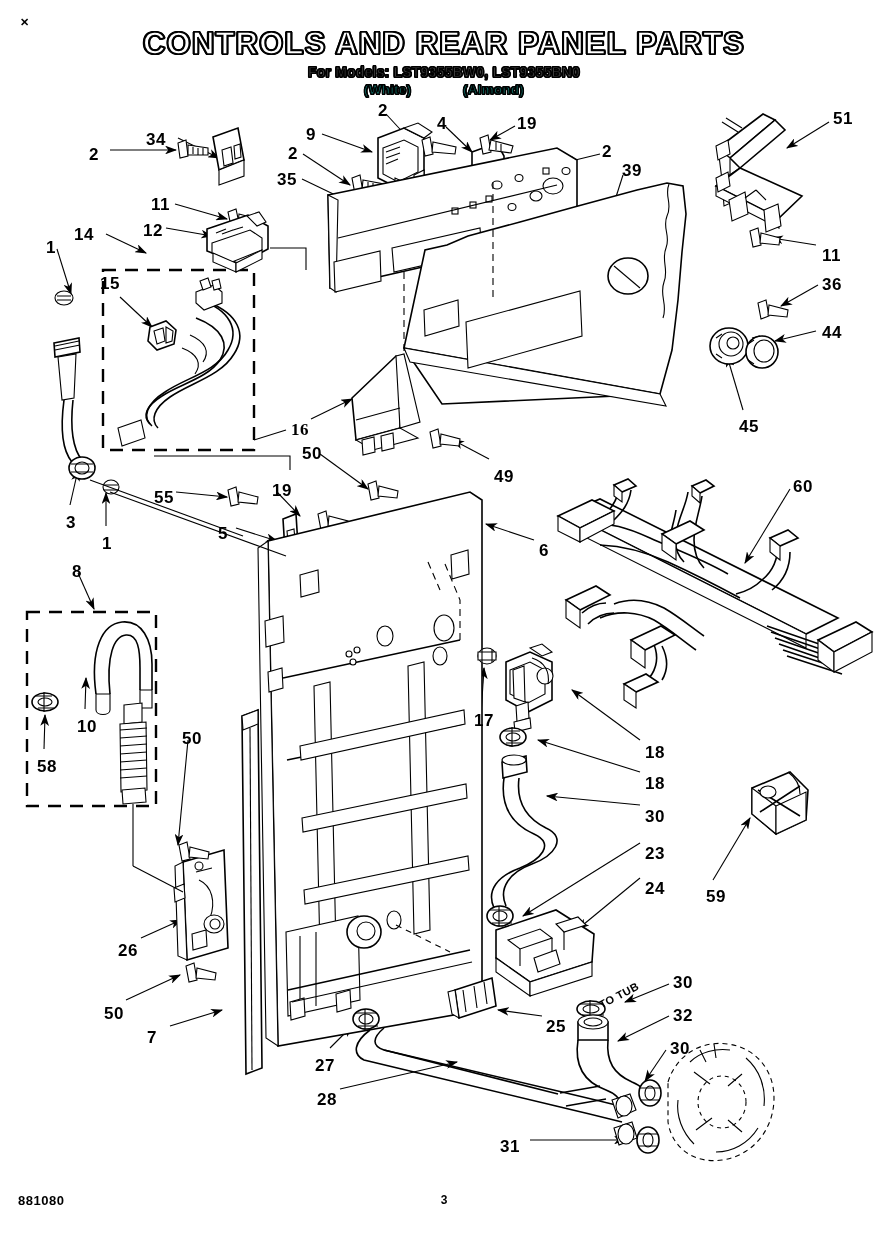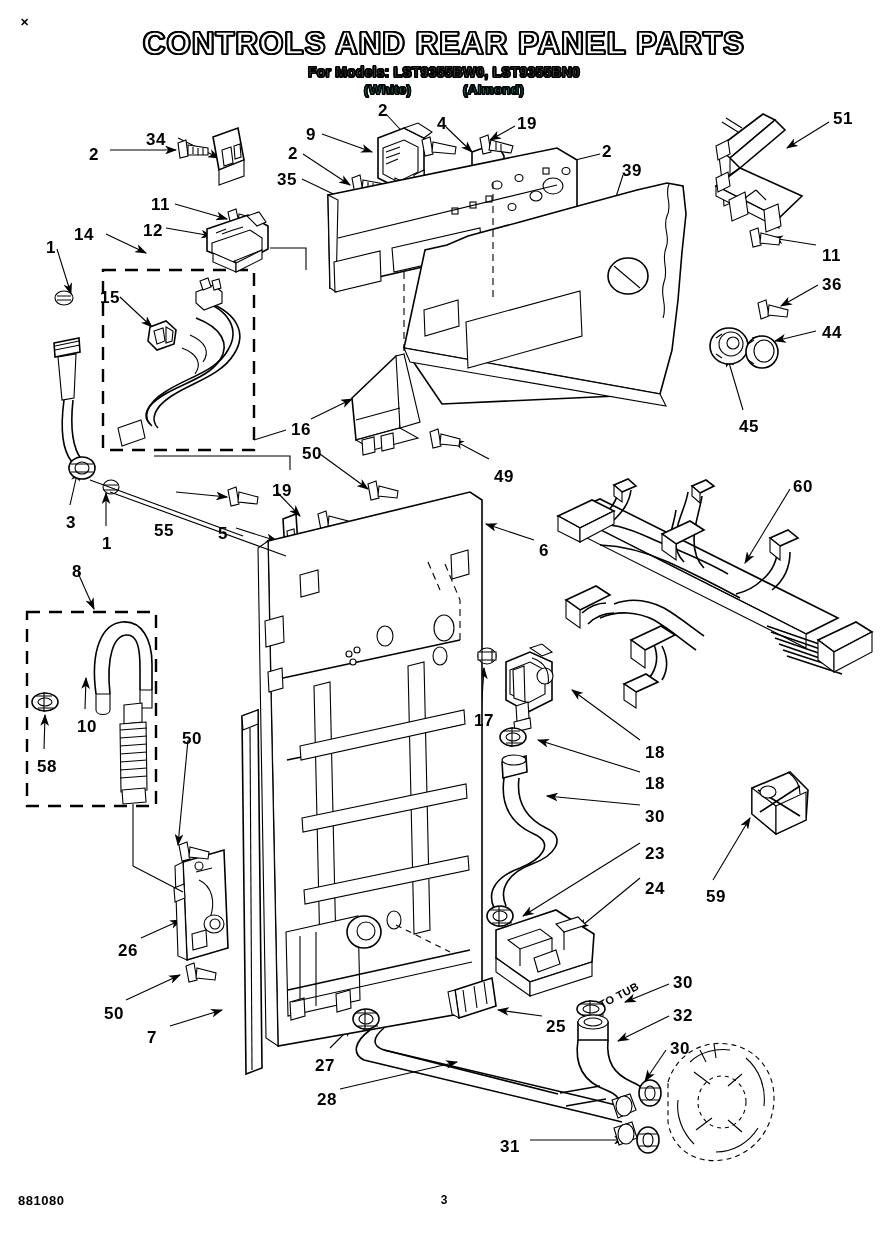--- a/index.html
+++ b/index.html
@@ -663,31 +663,31 @@
       <div class="callout" style="left: 378px; top: 102px;">2</div>
       <div class="callout" style="left: 437px; top: 115px;">4</div>
       <div class="callout" style="left: 517px; top: 115px;">19</div>
       <div class="callout" style="left: 602px; top: 143px;">2</div>
       <div class="callout" style="left: 622px; top: 162px;">39</div>
       <div class="callout" style="left: 833px; top: 110px;">51</div>
       <div class="callout" style="left: 151px; top: 196px;">11</div>
       <div class="callout" style="left: 143px; top: 222px;">12</div>
       <div class="callout" style="left: 74px; top: 226px;">14</div>
       <div class="callout" style="left: 46px; top: 239px;">1</div>
-      <div class="callout" style="left: 100px; top: 289px;">15</div>
+      <div class="callout" style="left: 100px; top: 275px;">15</div>
       <div class="callout" style="left: 822px; top: 247px;">11</div>
       <div class="callout" style="left: 822px; top: 276px;">36</div>
       <div class="callout" style="left: 822px; top: 324px;">44</div>
       <div class="callout" style="left: 739px; top: 418px;">45</div>
-      <div class="callout" style="left: 291px; top: 421px;">16</div>
+      <div class="callout" style="left: 291px; top: 421px; font-family: Liberation Serif, serif;">16</div>
       <div class="callout" style="left: 302px; top: 445px;">50</div>
       <div class="callout" style="left: 494px; top: 468px;">49</div>
       <div class="callout" style="left: 66px; top: 514px;">3</div>
       <div class="callout" style="left: 102px; top: 535px;">1</div>
-      <div class="callout" style="left: 154px; top: 489px; margin-top: 33px;">55</div>
+      <div class="callout" style="left: 154px; top: 489px;">55</div>
       <div class="callout" style="left: 272px; top: 482px;">19</div>
       <div class="callout" style="left: 218px; top: 525px;">5</div>
       <div class="callout" style="left: 539px; top: 542px;">6</div>
       <div class="callout" style="left: 793px; top: 478px;">60</div>
       <div class="callout" style="left: 72px; top: 563px;">8</div>
       <div class="callout" style="left: 77px; top: 718px;">10</div>
       <div class="callout" style="left: 37px; top: 758px;">58</div>
       <div class="callout" style="left: 182px; top: 730px;">50</div>
       <div class="callout" style="left: 474px; top: 712px;">17</div>
       <div class="callout" style="left: 645px; top: 744px;">18</div>

